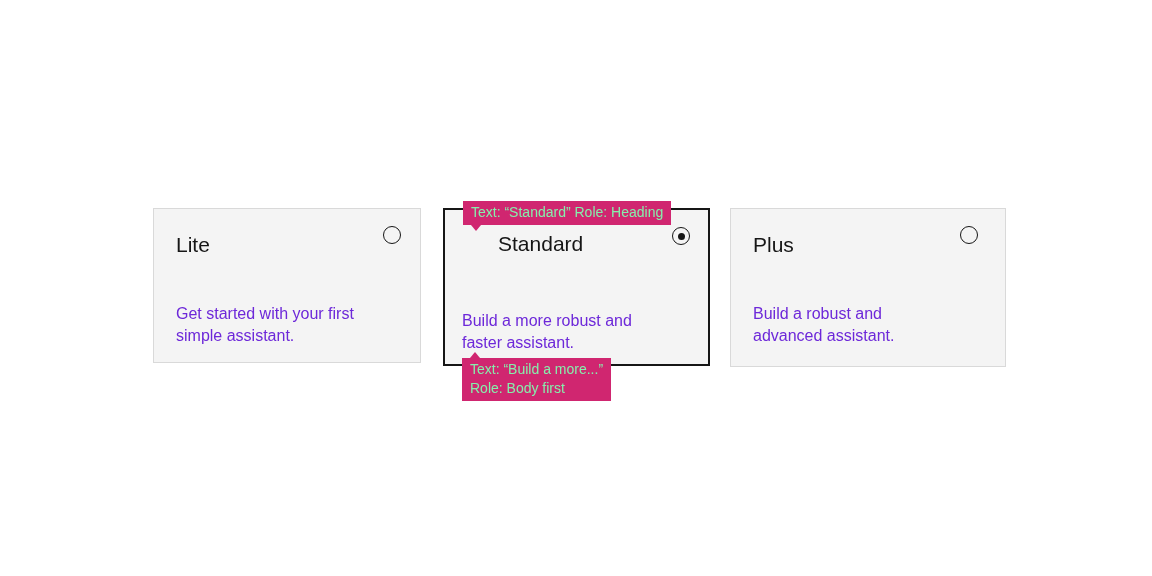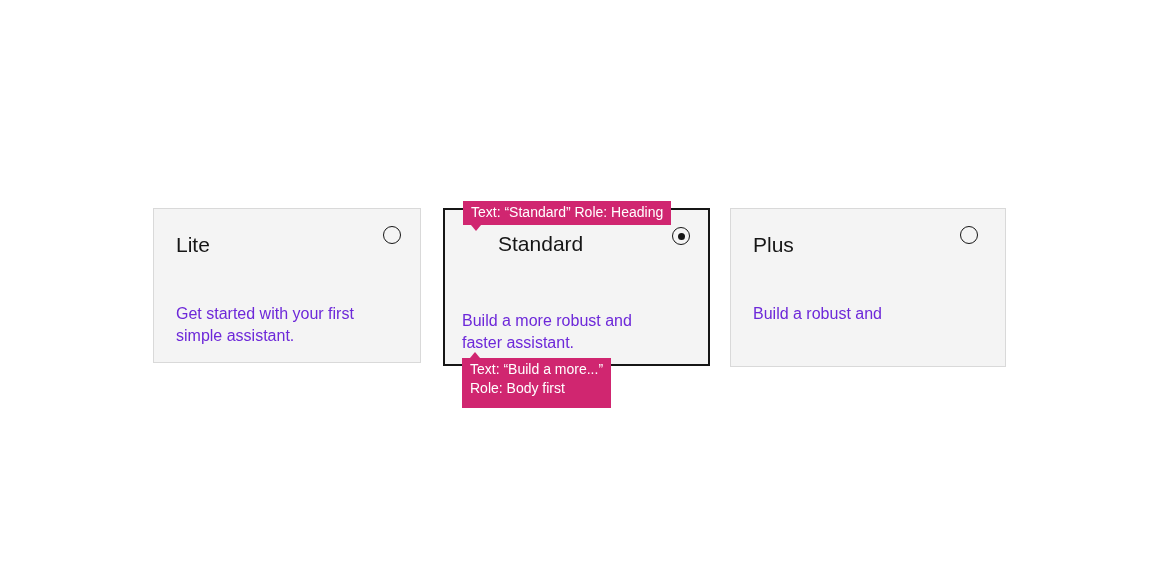--- a/index.html
+++ b/index.html
@@ -72,30 +72,30 @@
     height: 7px;
     margin: -3.5px 0 0 -3.5px;
     background: #161616;
     border-radius: 50%;
   }
 
   
   .annotation {
     position: absolute;
     background: #d02670;
-    color: #ffffff;
+    color: #86efac;
     font-size: 14px;
     line-height: 17px;
     padding: 3px 8px 4px 8px;
     white-space: nowrap;
     z-index: 5;
   }
   #ann-heading { left: 463px; top: 201px; }
   #ann-radio   { left: 592px; top: 256px; }
-  #ann-body    { left: 462px; top: 358px; line-height: 19px; padding: 2px 8px 10px 8px; }
+  #ann-body    { left: 462px; top: 358px; line-height: 19px; padding: 2px 8px 3px 8px; }
 
   .tri {
     position: absolute;
     width: 0;
     height: 0;
     border-left: 5px solid transparent;
     border-right: 5px solid transparent;
   }
   .tri-down { border-top: 6px solid #d02670; bottom: -6px; left: 8px; }
   .tri-up   { border-bottom: 6px solid #d02670; top: -6px; left: 8px; }
@@ -124,20 +124,21 @@
       <div>Build a more robust and</div>
       <div>faster assistant.</div>
     </div>
   </div>
 
   <div class="card" id="card-plus">
     <div class="card-title">Plus</div>
     <div class="radio"></div>
     <div class="card-desc">
       <div>Build a robust and</div>
+      <div>advanced assistant.</div>
     </div>
   </div>
 
   <div class="annotation" id="ann-heading">
     <span>Text: “Standard” Role: Heading</span>
     <div class="tri tri-down"></div>
   </div>
 
 
   <div class="annotation" id="ann-body">

